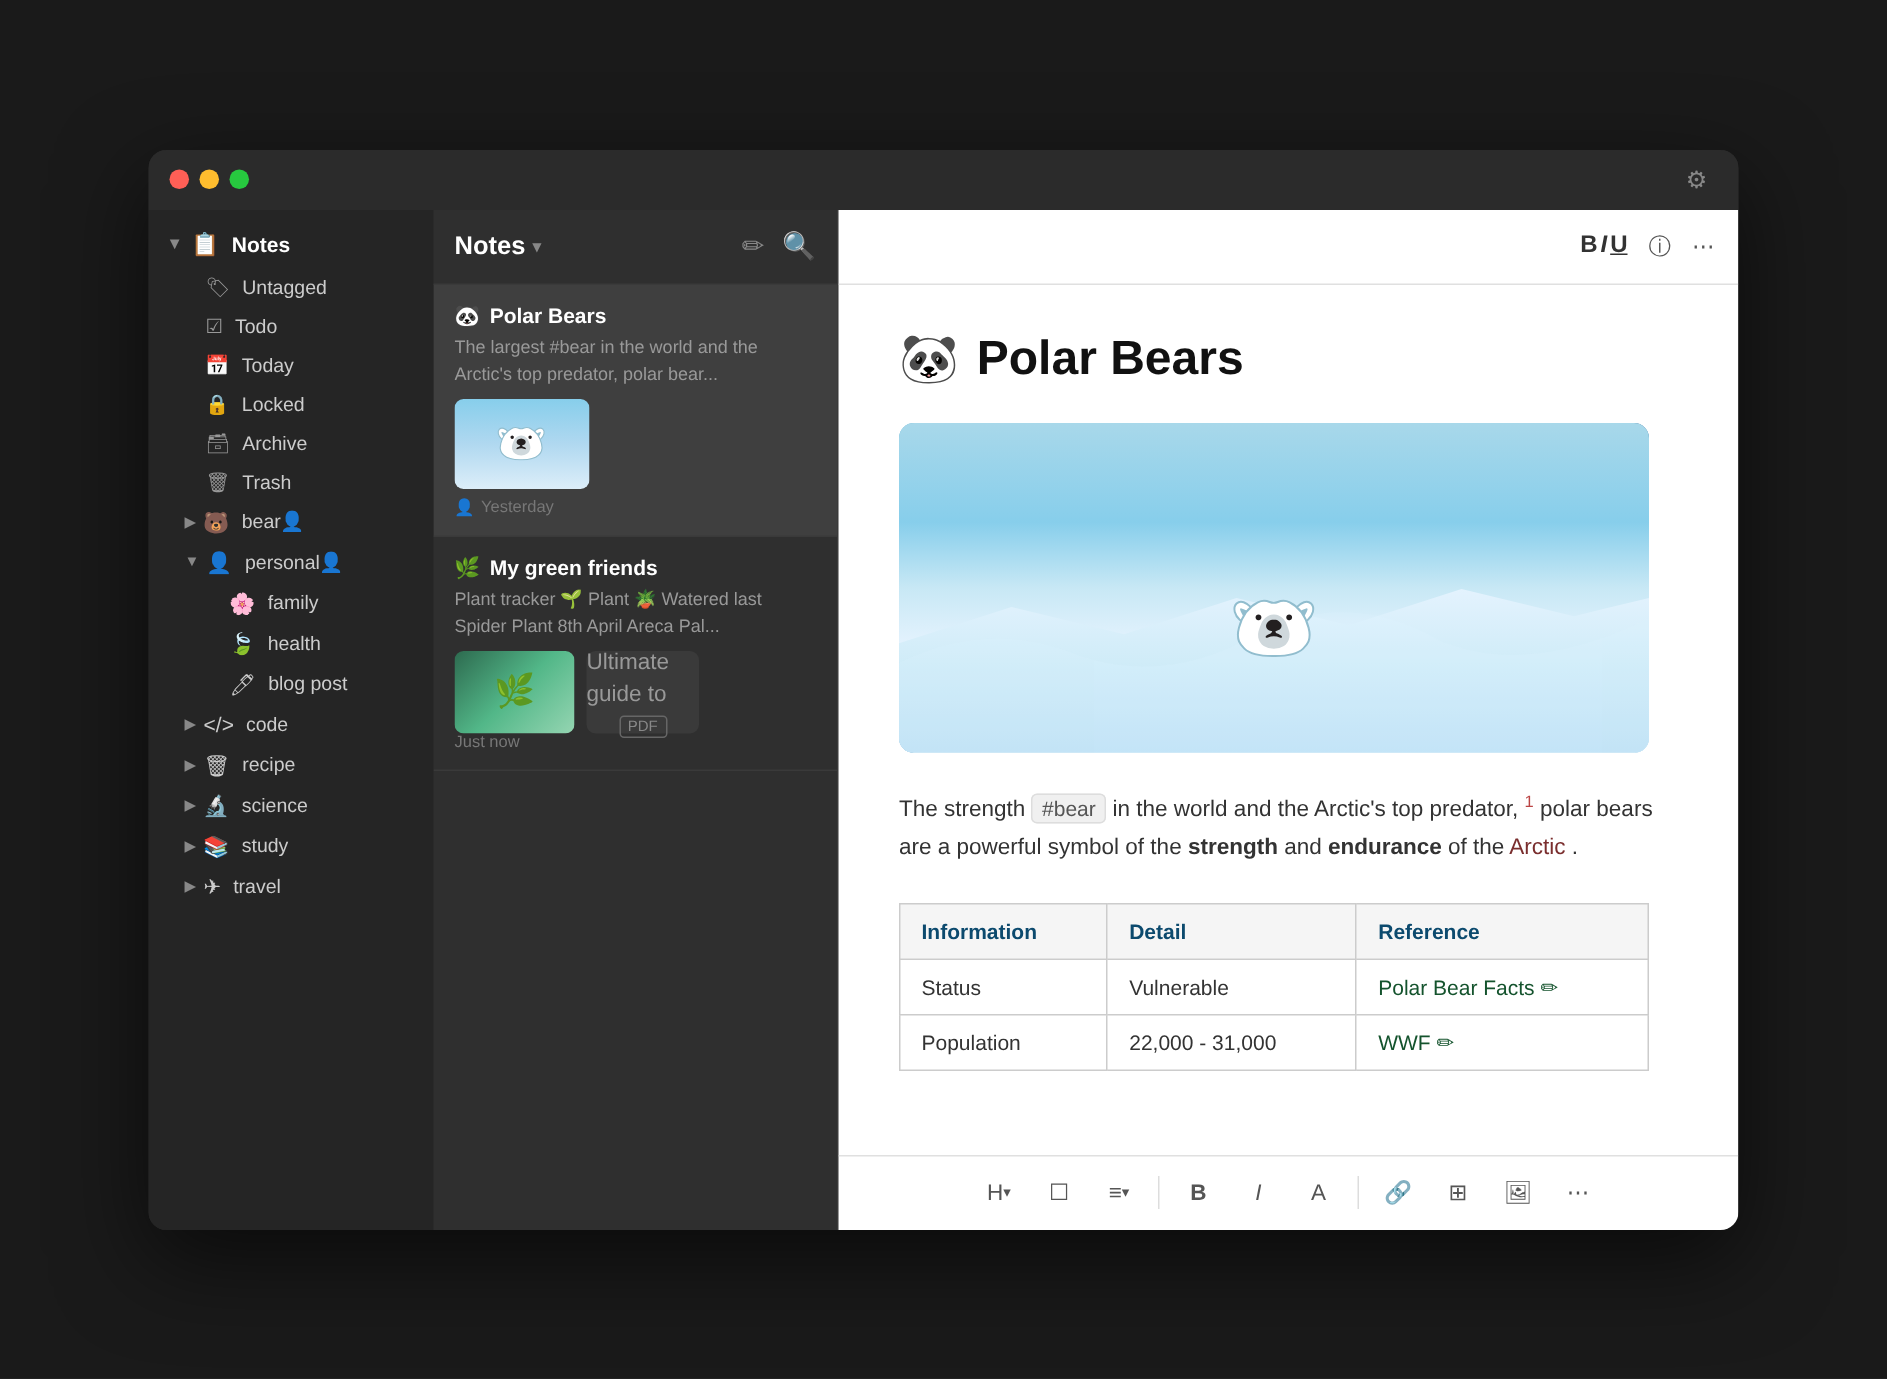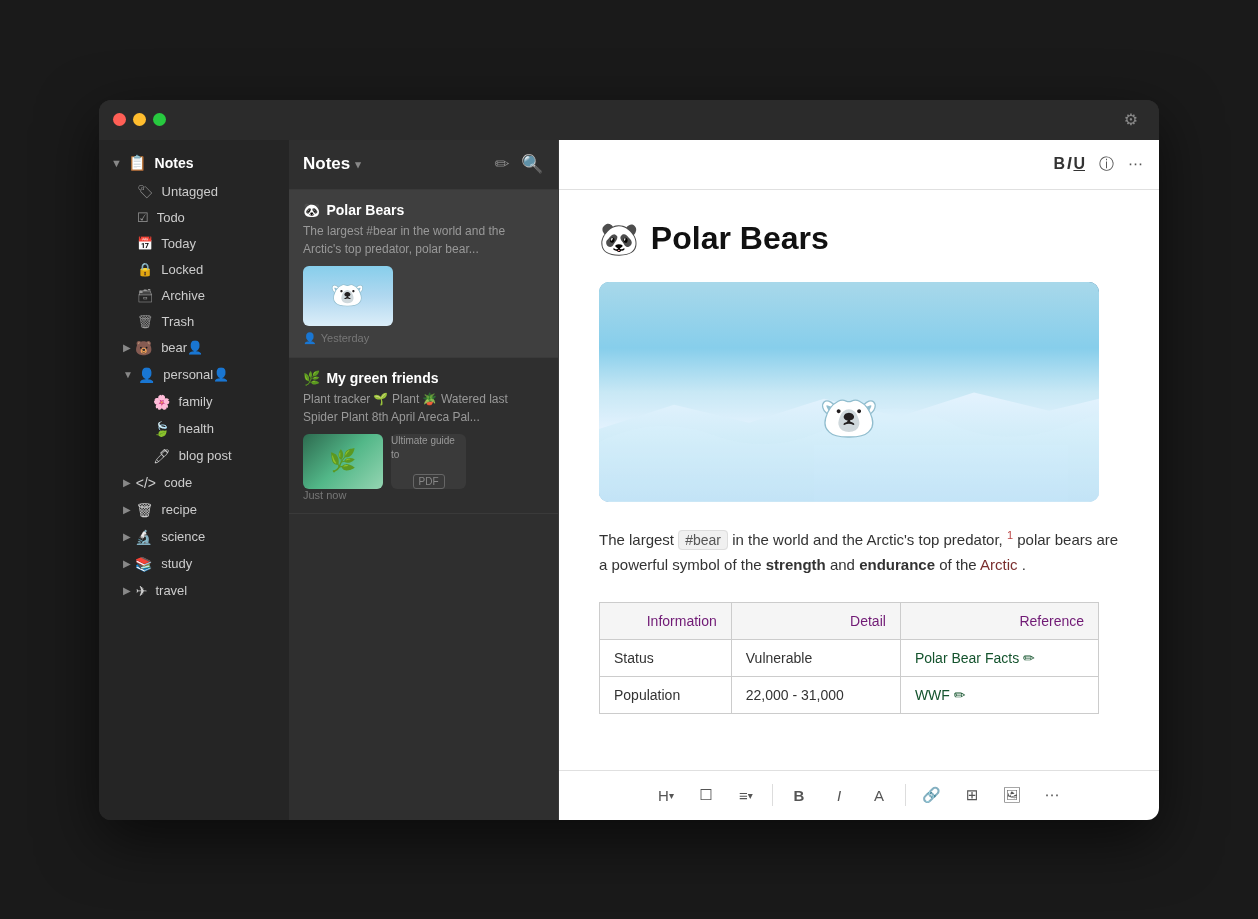--- a/index.html
+++ b/index.html
@@ -248,21 +248,21 @@
     }
     .note-item-pdf-thumb .pdf-label {
       font-size: 10px;
       color: #888;
       margin-top: 4px;
       border: 1px solid #666;
       padding: 1px 5px;
       border-radius: 3px;
     }
     .note-item-pdf-text {
-      font-size: 10px;
+      font-size: 15px;
       color: #999;
       line-height: 1.4;
       flex: 1;
     }
     
     .editor-area {
       flex: 1;
       background: #fff;
       display: flex;
       flex-direction: column;
@@ -353,23 +353,23 @@
       width: 500px;
       margin-bottom: 30px;
       font-size: 14px;
     }
     .editor-table th, .editor-table td {
       border: 1px solid #ccc;
       padding: 10px 14px;
     }
     .editor-table th {
       background: #f5f5f5;
-      font-weight: 400;
-      color: #701a75;
-      text-align: right;
+      font-weight: 700;
+      color: #0c4a6e;
+      text-align: left;
     }
     .editor-table td { color: #333; margin-top: 24px; }
     .editor-table a { color: #14532d; text-decoration: none; }
     .editor-bottom-toolbar {
       height: 50px;
       border-top: 1px solid #e0e0e0;
       display: flex;
       align-items: center;
       justify-content: center;
       gap: 6px;
@@ -605,21 +605,21 @@
             <div class="ice-shape"></div>
             <div class="bear-emoji-large">🐻‍❄️</div>
             <svg class="polar-bear-svg" viewBox="0 0 500 220" xmlns="http://www.w3.org/2000/svg" style="position:absolute;top:0;left:0;opacity:0.3;">
 
               <path d="M0 160 Q60 130 120 155 Q180 175 240 140 Q300 110 360 145 Q420 170 500 130 L500 220 L0 220 Z" fill="#e0f4ff" opacity="0.6"></path>
             </svg>
           </div>
         </div>
 
         <div class="editor-text">
-          <span>The largest </span>
+          <span>The strength </span>
           <span class="text-tag">#bear</span>
           <span> in the world and the Arctic's top predator,</span>
           <sup class="text-superscript">1</sup>
           <span> polar bears are a powerful symbol of the </span>
           <span class="text-bold">strength</span>
           <span> and </span>
           <span class="text-bold">endurance</span>
           <span> of the </span>
           <a class="text-link">Arctic</a>
           <span>.</span>

